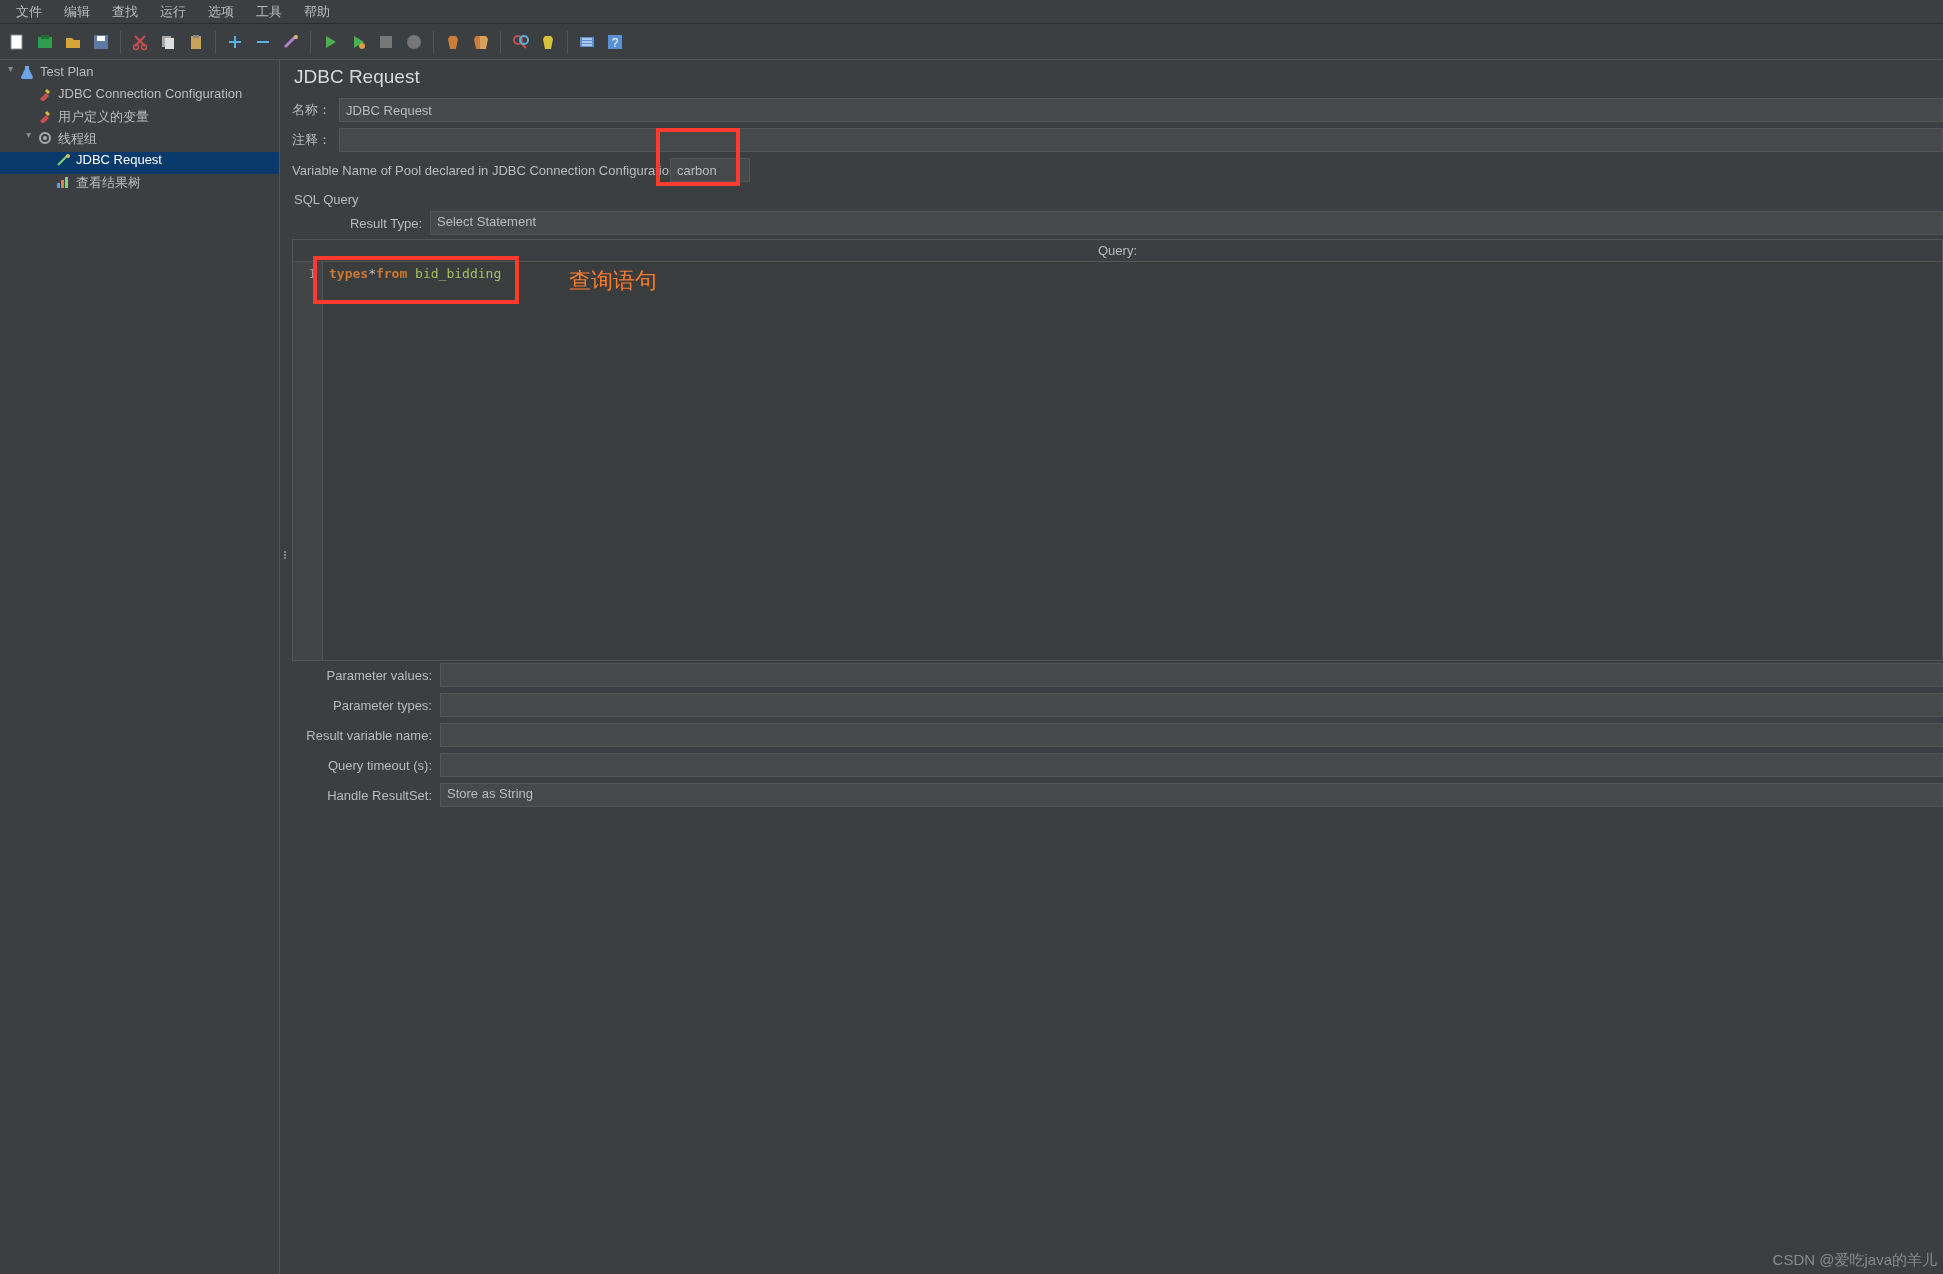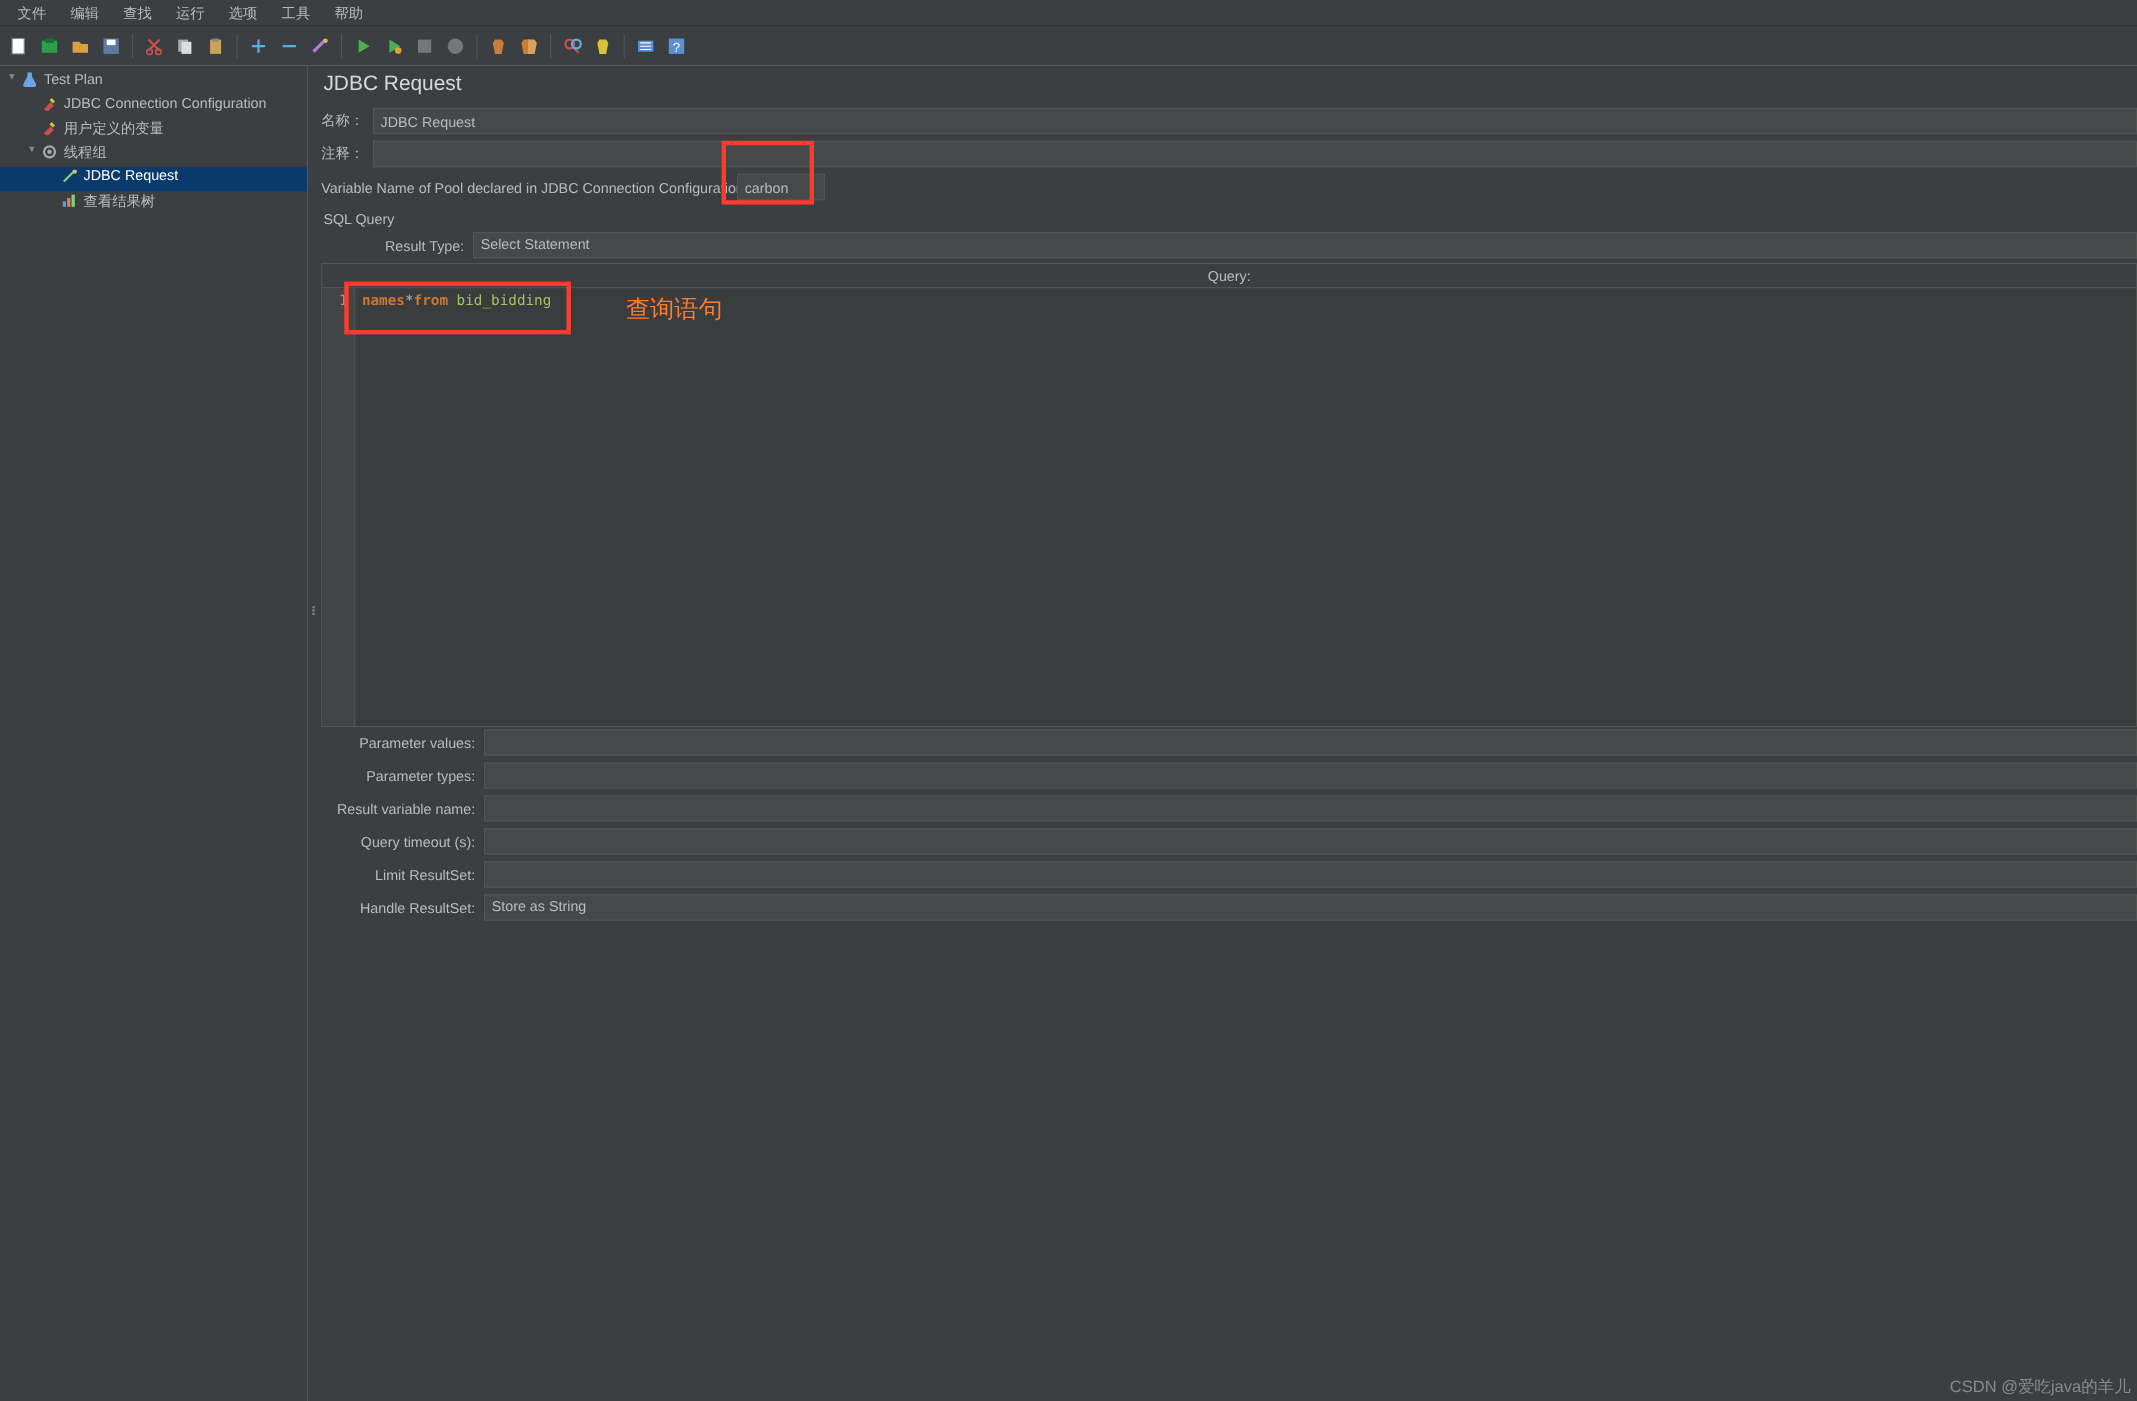--- a/index.html
+++ b/index.html
@@ -443,21 +443,21 @@
 
     <div class="query-type-row">
       <span class="form-label">Result Type:</span>
       <div class="select-box">Select Statement</div>
     </div>
 
     <div class="query-head">Query:</div>
     <div class="code-area">
       <div class="gutter">1</div>
       <div class="code-body">
-        <span class="kw">names</span><span>*</span><span class="kw">from</span> <span class="tbl">bid_bidding</span>
+        <span class="kw">types</span><span>*</span><span class="kw">from</span> <span class="tbl">bid_bidding</span>
         <div class="redbox" style="left:-10px; top:-6px; width:206px; height:48px;"></div>
         <div class="annotation" style="left:246px; top:4px;">查询语句</div>
       </div>
     </div>
 
     <div class="grid-handle">
         <span></span>
         <span></span>
         <span></span>
       </div>
@@ -473,24 +473,20 @@
       </div>
       <div class="form-row">
         <span class="form-label right">Result variable name:</span>
         <input class="form-input" value="" style="">
       </div>
       <div class="form-row">
         <span class="form-label right">Query timeout (s):</span>
         <input class="form-input" value="" style="">
       </div>
       <div class="form-row">
-        <span class="form-label right">Limit ResultSet:</span>
-        <input class="form-input" value="" style="">
-      </div>
-      <div class="form-row">
         <span class="form-label right">Handle ResultSet:</span>
         <div class="select-box">Store as String</div>
       </div>
     </div>
 
   </div>
 </div>
 
 <div class="watermark">CSDN @爱吃java的羊儿</div>
 

